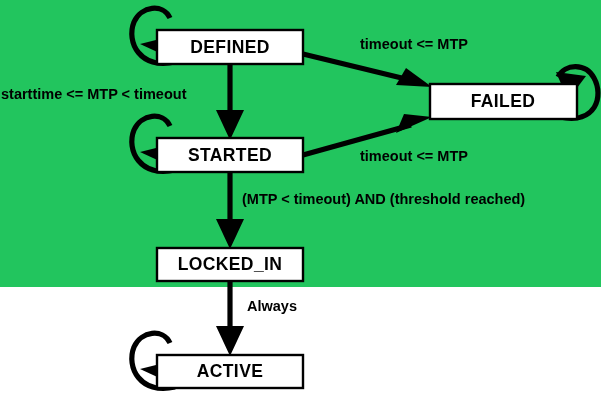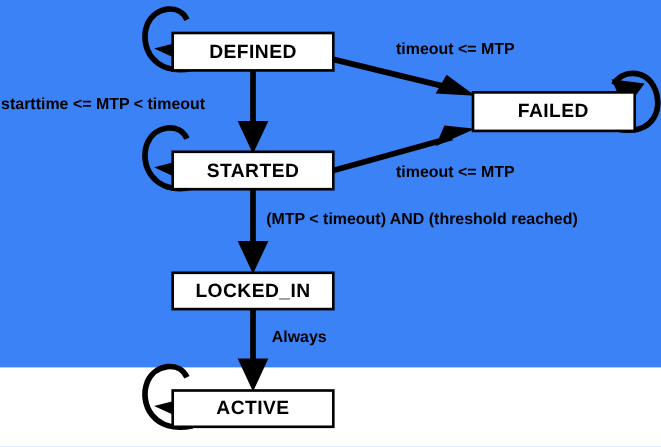--- a/index.html
+++ b/index.html
@@ -9,22 +9,22 @@
   }
   body {
     width: 601px;
     height: 406px;
     font-family: "Liberation Sans", sans-serif;
     overflow: hidden;
   }
   #diagram-root {
     position: relative;
     width: 601px;
-    height: 334px;
-    background: #3b82f6;
+    height: 287px;
+    background: #22c55e;
   }
   svg#state-machine {
     display: block;
     width: 601px;
     height: 406px;
   }
   .state-box rect {
     fill: #ffffff;
     stroke: #000000;
     stroke-width: 2.4;

